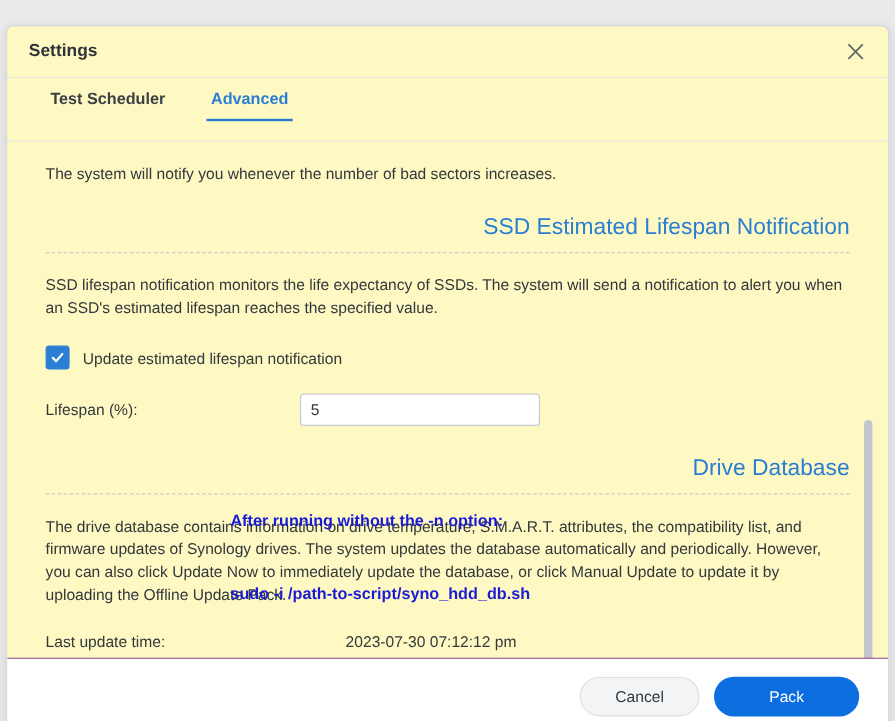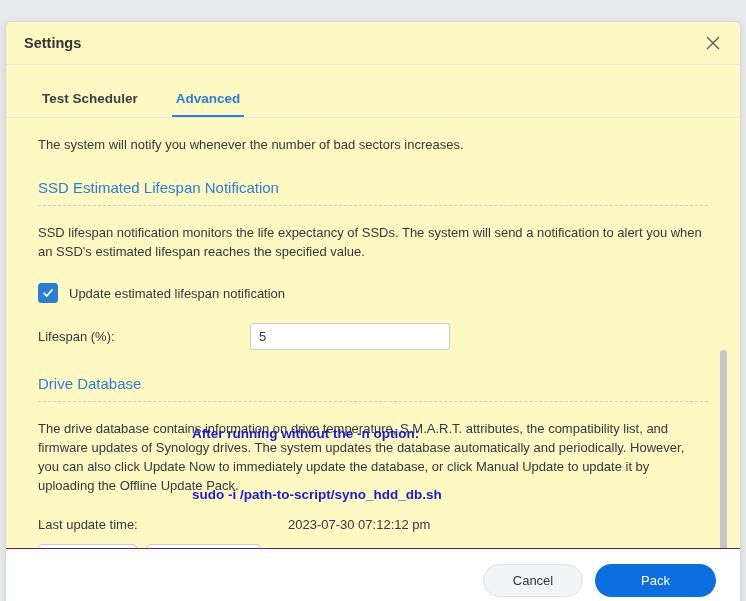--- a/index.html
+++ b/index.html
@@ -46,21 +46,21 @@
     display: flex;
     align-items: center;
     justify-content: center;
     color: #5d6368;
     cursor: pointer;
     border-radius: 4px;
   }
 
   .tabs {
     display: flex;
-    align-items: flex-end;
+    align-items: flex-start;
     padding: 0 32px;
     height: 42px;
     box-sizing: border-box;
     margin-top: 10px;
   }
   .tab {
     font-size: 13.5px;
     font-weight: bold;
     color: #3b4045;
     padding: 0 4px 9px 4px;
@@ -85,23 +85,24 @@
     height: 452px;
     overflow: hidden;
   }
   .para {
     font-size: 13px;
     color: #33383d;
     line-height: 19px;
     margin: 17px 0 0 0;
   }
   .section-head {
-    font-size: 15px;
+    font-size: 19px;
     color: #2a7fd4;
     margin: 25px 0 0 0;
+    text-align: right;
   }
   .dashed {
     border-bottom: 1px dashed #c9ccd0;
     margin-top: 9px;
   }
   .checkrow {
     display: flex;
     align-items: center;
     margin-top: 22px;
   }

